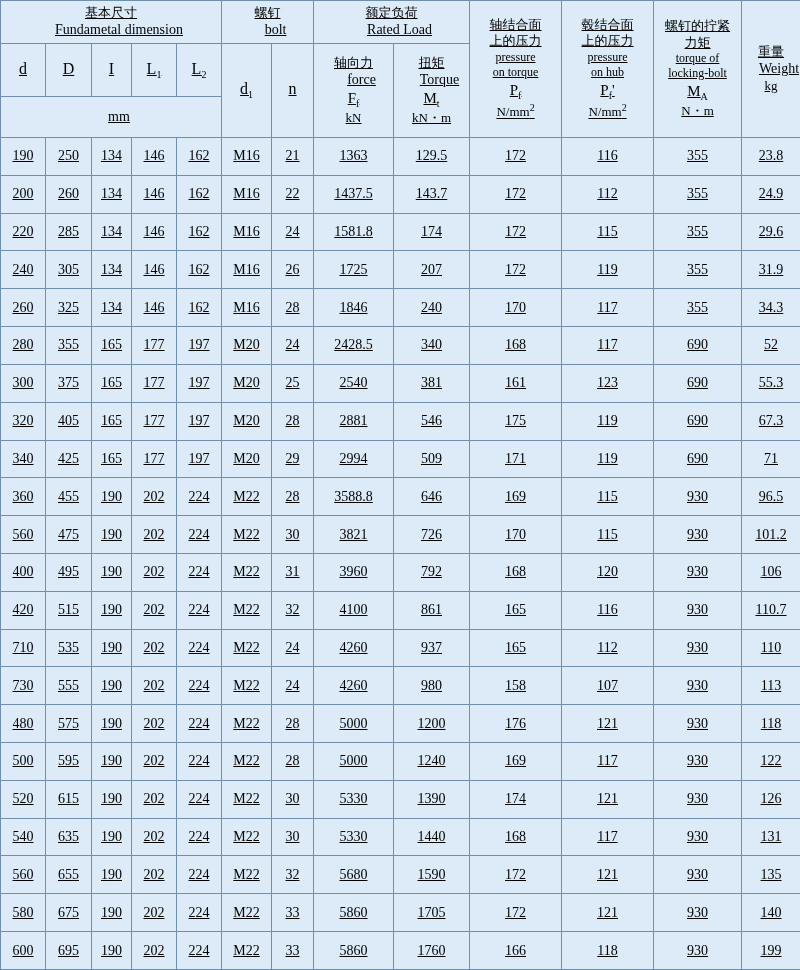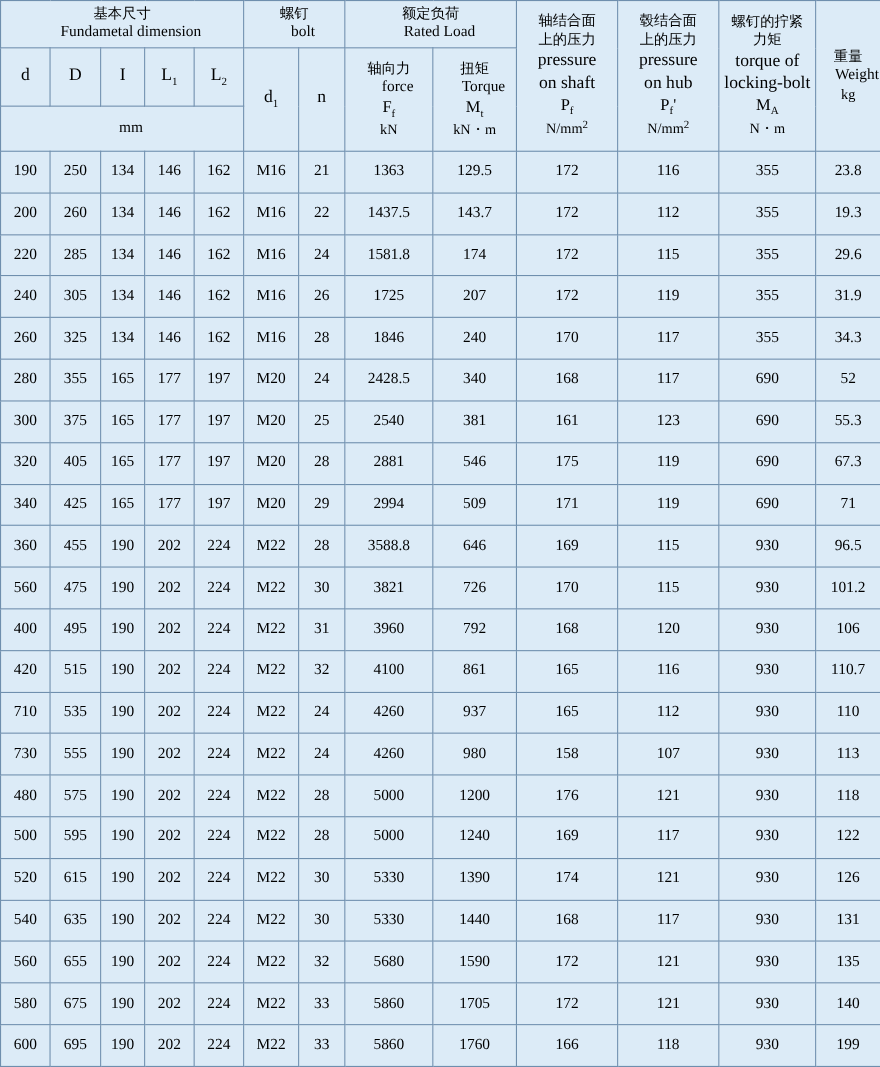--- a/index.html
+++ b/index.html
@@ -12,20 +12,21 @@
     height: 970px;
     font-family: "Liberation Serif", serif;
     color: #000000;
     overflow: hidden;
   }
   #spec-table {
     width: 800px;
     height: 970px;
     border-collapse: collapse;
     table-layout: fixed;
+    text-decoration: underline;
   }
   #spec-table td, #spec-table th {
     border: 1px solid #6f8fae;
     text-align: center;
     vertical-align: middle;
     font-weight: normal;
     background: #dcebf7;
     padding: 0;
   }
   
@@ -37,21 +38,21 @@
     font-family: "DejaVu Sans", sans-serif;
     font-size: 13px;
     display: block;
   }
   .hdr .en {
     font-size: 14px;
     display: block;
     padding-left: 16px;
   }
   .hdr .en-sm {
-    font-size: 16px;
+    font-size: 12px;
     display: block;
     line-height: 1.3;
   }
   .hdr .sym {
     font-size: 15px;
     display: block;
   }
   .sub {
     font-size: 10px;
     vertical-align: sub;
@@ -120,21 +121,21 @@
         <span class="en">bolt</span>
       </th>
       <th class="hdr" colspan="2" rowspan="1">
         <span class="cn">额定负荷</span>
         <span class="en">Rated  Load</span>
       </th>
       <th class="hdr" rowspan="3">
         <span class="cn">轴结合面</span>
         <span class="cn">上的压力</span>
         <span class="en-sm">pressure</span>
-        <span class="en-sm">on shaft</span>
+        <span class="en-sm">on torque</span>
         <span class="sym"><span>P</span><span class="sub">f</span></span>
         <span class="unit"><span>N/mm</span><span class="sup">2</span></span>
       </th>
       <th class="hdr" rowspan="3">
         <span class="cn">毂结合面</span>
         <span class="cn">上的压力</span>
         <span class="en-sm">pressure</span>
         <span class="en-sm">on hub</span>
         <span class="sym"><span>P</span><span class="sub">f</span><span>'</span></span>
         <span class="unit"><span>N/mm</span><span class="sup">2</span></span>
@@ -216,21 +217,21 @@
       <td class="cell">134</td>
       <td class="cell">146</td>
       <td class="cell">162</td>
       <td class="cell">M16</td>
       <td class="cell">22</td>
       <td class="cell">1437.5</td>
       <td class="cell">143.7</td>
       <td class="cell">172</td>
       <td class="cell">112</td>
       <td class="cell">355</td>
-      <td class="cell">19.3</td>
+      <td class="cell">24.9</td>
     </tr>
     <tr class="band-a">
       <td class="cell">220</td>
       <td class="cell">285</td>
       <td class="cell">134</td>
       <td class="cell">146</td>
       <td class="cell">162</td>
       <td class="cell">M16</td>
       <td class="cell">24</td>
       <td class="cell">1581.8</td>

